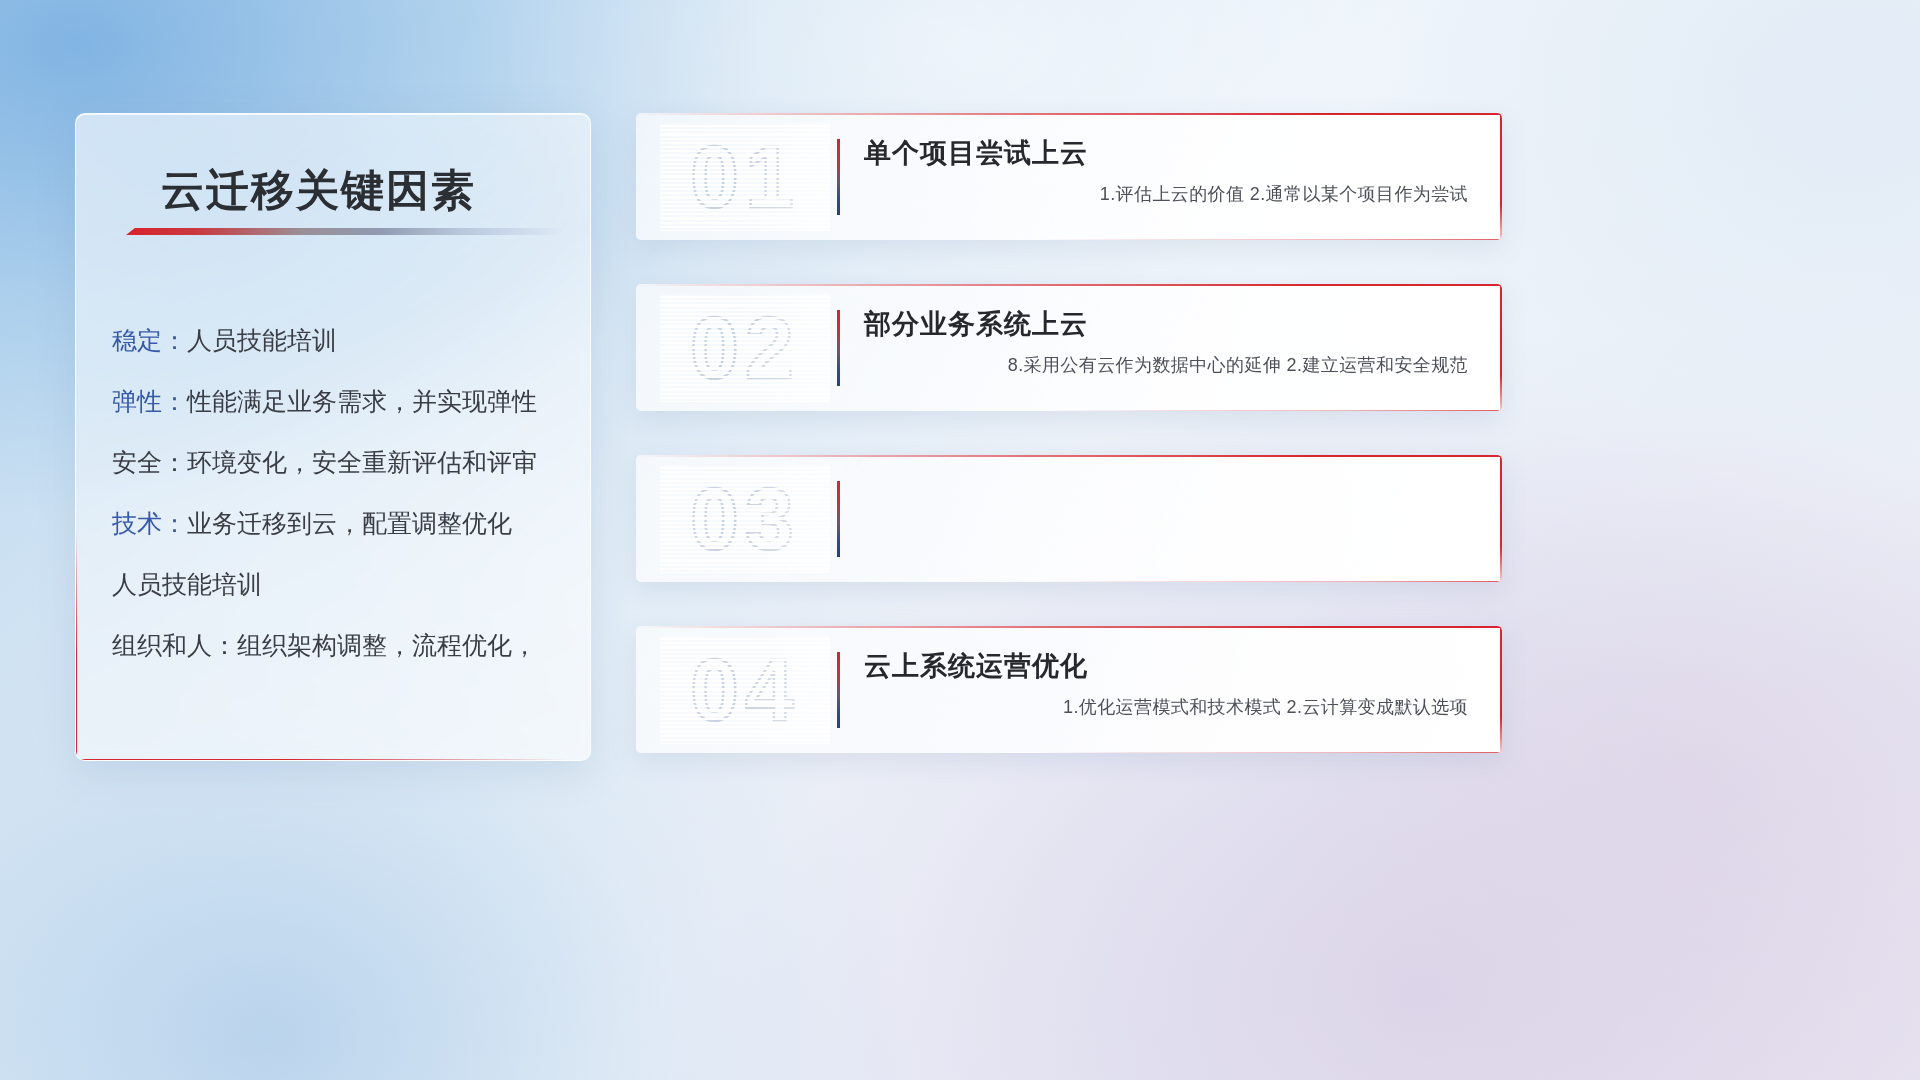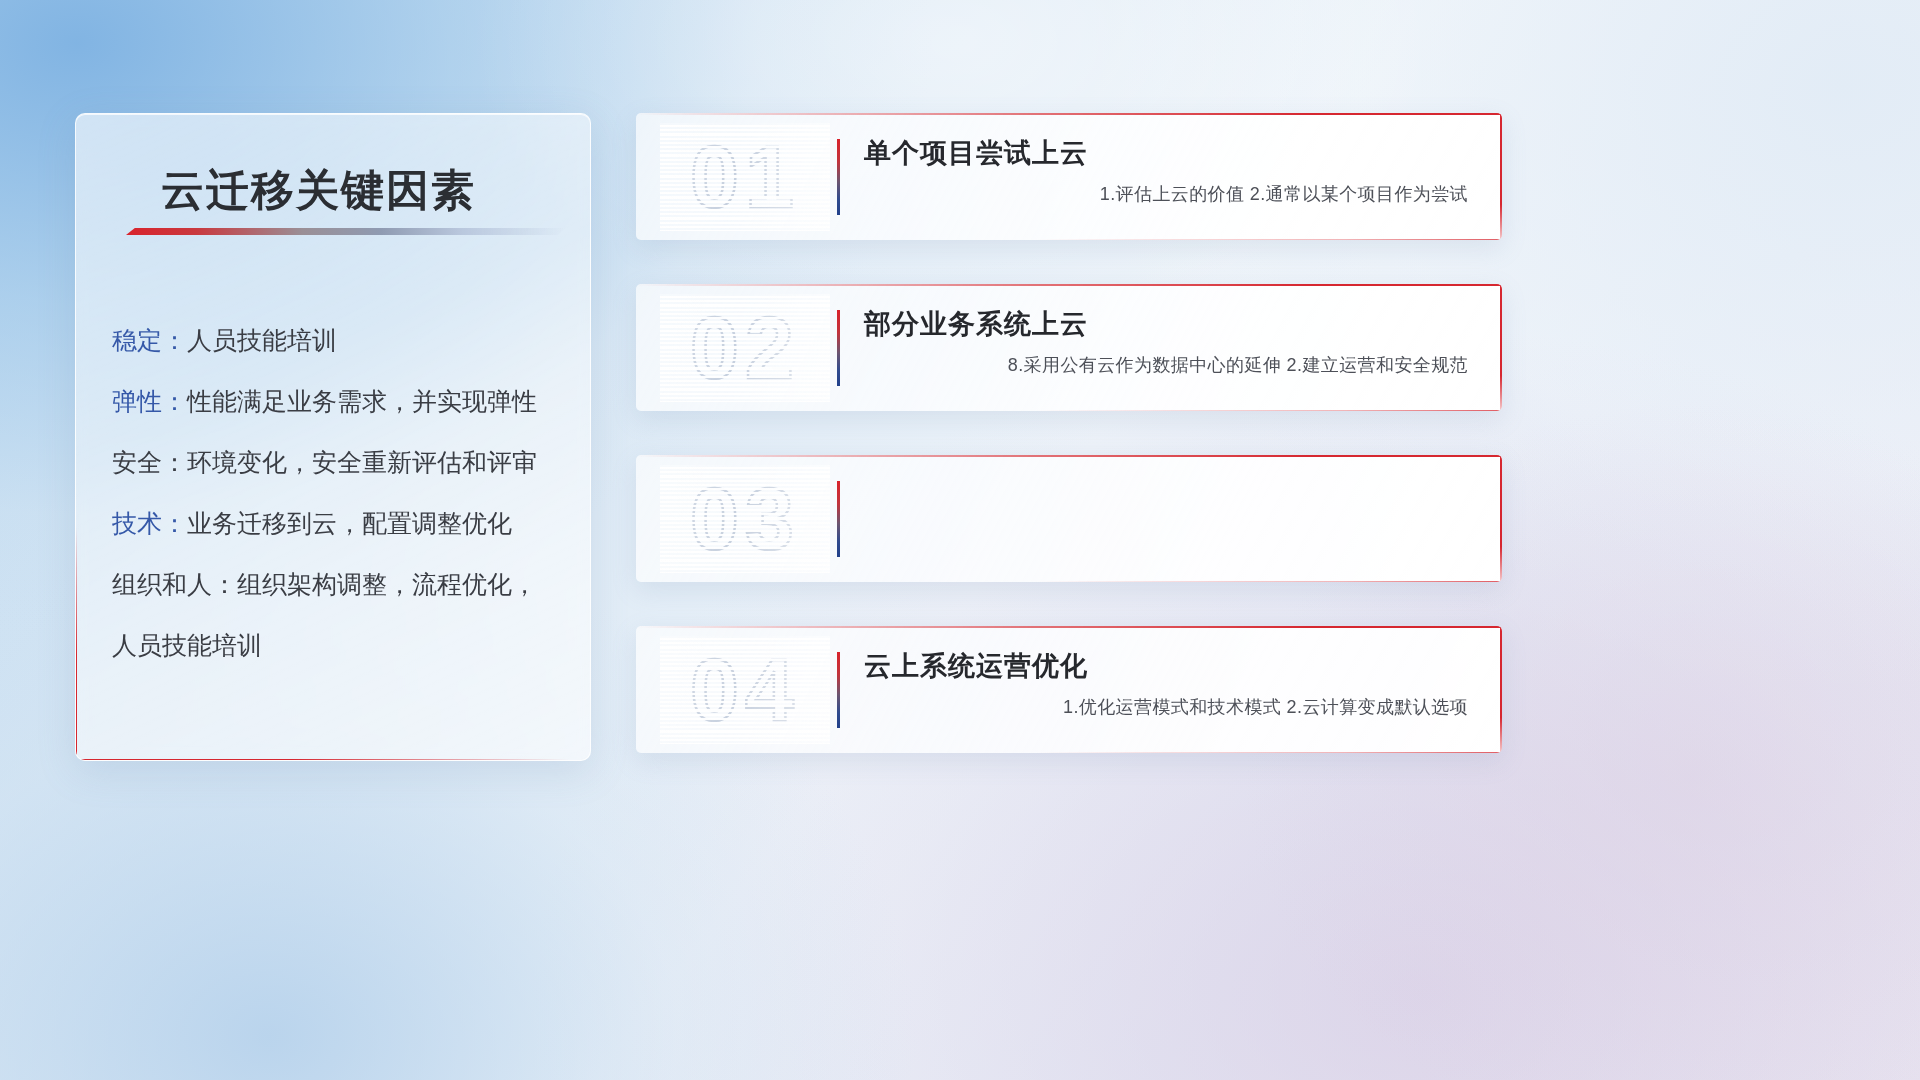--- a/index.html
+++ b/index.html
@@ -137,25 +137,25 @@
       </div>
       <div class="factor-row">
         <span class="k" style="color: rgb(53, 88, 168);">弹性：</span><span>性能满足业务需求，并实现弹性</span>
       </div>
       <div class="factor-row plain">
         <span class="k" style="color: rgb(58, 61, 68); margin-top: 27px;">安全：</span><span>环境变化，安全重新评估和评审</span>
       </div>
       <div class="factor-row">
         <span class="k" style="color: rgb(53, 88, 168);">技术：</span><span>业务迁移到云，配置调整优化</span>
       </div>
+      <div class="factor-row plain wrapline">
+        <span>人员技能培训</span>
+      </div>
       <div class="factor-row plain">
         <span class="k" style="color: rgb(58, 61, 68);">组织和人：</span><span>组织架构调整，流程优化，</span>
-      </div>
-      <div class="factor-row plain wrapline">
-        <span>人员技能培训</span>
       </div>
     </div>
   </div>
 
   <div class="steps">
 
     <div class="step-card">
       <div class="top-line"></div>
       <div class="right-line"></div>
       <div class="bot-line"></div>

